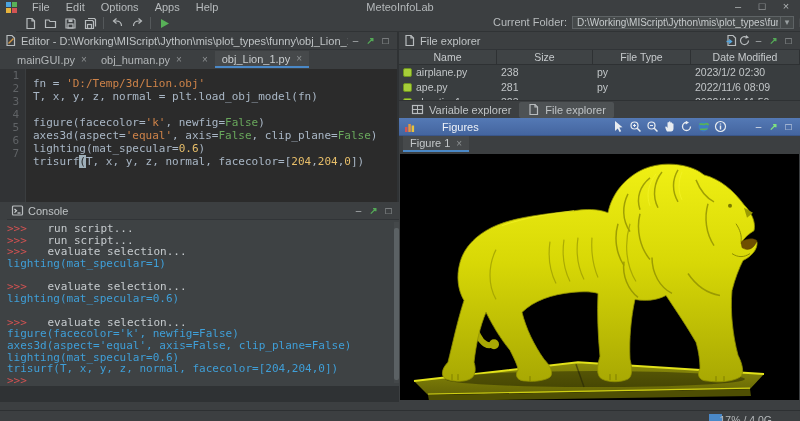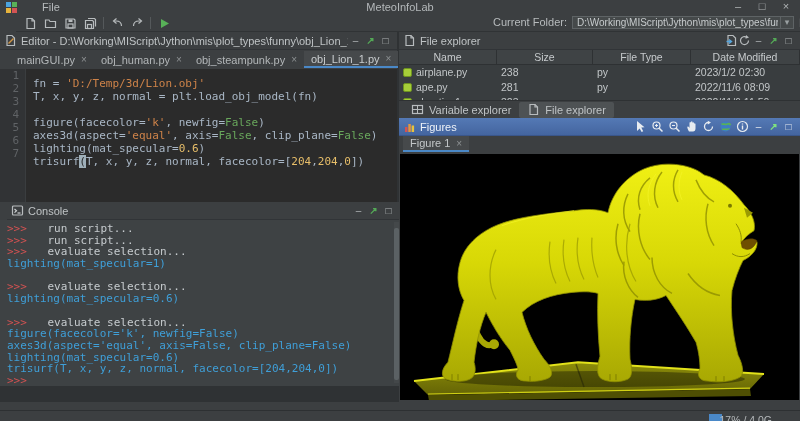--- a/index.html
+++ b/index.html
@@ -6,21 +6,21 @@
   html,body { background:#222; }
   .app {
     position:relative; width:800px; height:421px; overflow:hidden;
     background:#3c3f41; font-family:"Liberation Sans", sans-serif;
     font-size:11px; color:#bbbec0; user-select:none;
   }
   
   .titlebar { position:absolute; left:0; top:0; width:800px; height:14px; background:#3c3f41; }
   .applogo { position:absolute; left:6px; top:2px; width:11px; height:11px; }
   .applogo span { position:absolute; width:5px; height:5px; }
-  .menubar { position:absolute; left:24px; top:0; height:14px; display:flex; align-items:center;flex-direction:column; }
+  .menubar { position:absolute; left:24px; top:0; height:14px; display:flex; align-items:center; }
   .menu-item { padding:0 8px; height:14px; line-height:14px; color:#b7bbbd; cursor:default; }
   .win-title { position:absolute; left:0; right:0; top:0; text-align:center; line-height:14px; color:#b4b8ba; pointer-events:none; }
   .winctrls { position:absolute; right:2px; top:0; display:flex; }
   .winctrl { width:24px; height:14px; line-height:13px; text-align:center; color:#b0b4b6; font-size:11px; }
   
   .toolbar { position:absolute; left:16px; top:14px; width:800px; height:18px; background:#3c3f41; border-bottom:1px solid #303335; }
   .tbleft { position:absolute; left:4px; top:0; height:18px; display:flex; align-items:center; }
   .tbicon { width:20px; height:16px; display:flex; align-items:center; justify-content:center; }
   .tbsep { width:1px; height:12px; background:#55595b; margin:0 3px; }
   .cf-label { position:absolute; left:477px; top:0; line-height:17px; color:#b7bbbd; }
@@ -70,21 +70,21 @@
   .fc0 { width:98px; } .fc1 { width:96px; } .fc2 { width:98px; } .fc3 { width:109px; flex:1; }
   .frow.fdata .fc0 { padding-left:4px; display:flex; align-items:center; }
   .frow.fdata .fc1, .frow.fdata .fc2, .frow.fdata .fc3 { padding-left:4px; }
   .pyicon { width:9px; height:9px; border-radius:2px; background:#a6ce39; border:1px solid #6f9420; margin-right:4px; flex:none; }
   .docktabs { position:absolute; left:0; bottom:0; height:18px; right:0; background:#3c3f41; border-top:1px solid #2e3133; display:flex; align-items:center; padding-left:4px; }
   .dtab { display:flex; align-items:center; height:16px; padding:0 8px; color:#bfc3c5; }
   .dtab.active { background:#4e5254; border-radius:2px; }
   .dtab .picon { margin-right:5px; }
   
   #figures-panel { left:399px; top:86px; width:401px; height:284px; }
-  #figures-panel .phead { background:linear-gradient(#5479b5,#44659f); border-bottom:1px solid #3a5档a; }
+  #figures-panel .phead { background:linear-gradient(#5479b5,#44659f); border-bottom:1px solid #3a5档a;gap:22px; }
   #figures-panel .phead { border-bottom:1px solid #3a568a; }
   #figures-panel .ptitle { color:#eef2f8; }
   #figures-panel .pctrl { color:#dfe5ee; }
   #figures-panel .pctrl.float { color:#7ee27f; }
   .figtools { display:flex; align-items:center; }
   .figtool { width:17px; height:16px; display:flex; align-items:center; justify-content:center; }
   .figtabs { height:27px; background:#3c3f41; display:flex; align-items:flex-start; padding-left:4px; }
   .ftab { height:16px; line-height:15px; padding:0 7px; color:#c3c7c9; display:flex; align-items:center; border-bottom:2px solid #4a88c7; background:#46494b; }
   .ftab .tclose { margin-left:6px; color:#8d9193; font-size:10px; }
   .figcanvas { position:absolute; left:1px; top:36px; right:1px; bottom:2px; background:#000; }
@@ -200,21 +200,20 @@
       <div class="tabsrow" id="editor-tabs">
           <div class="etab">
             <span>mainGUI.py</span>
             <span class="tclose">×</span>
           </div>
           <div class="etab">
             <span>obj_human.py</span>
             <span class="tclose">×</span>
           </div>
           <div class="etab">
-            <span>obj_steampunk.py</span>
             <span class="tclose">×</span>
           </div>
           <div class="etab active">
             <span>obj_Lion_1.py</span>
             <span class="tclose">×</span>
           </div>
         </div>
       <div class="codearea">
         <div class="gutter" id="gutter">
             <div class="lnum">1</div>

